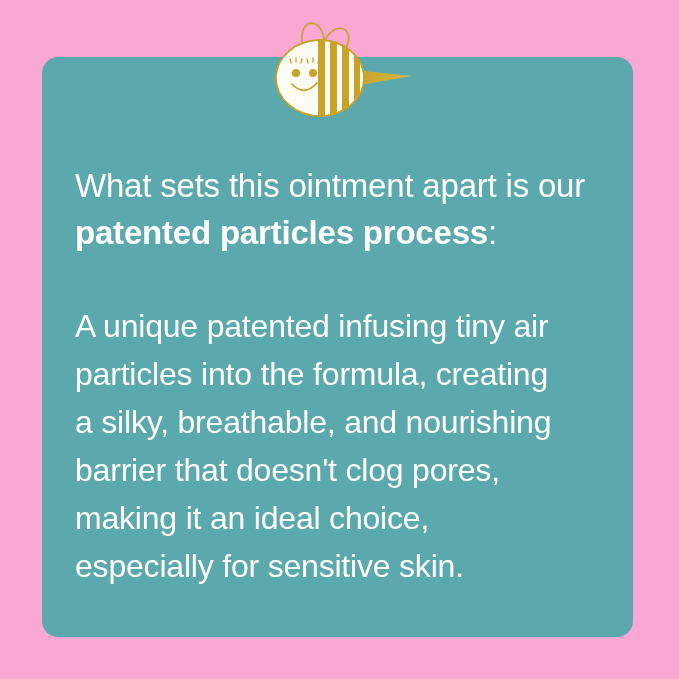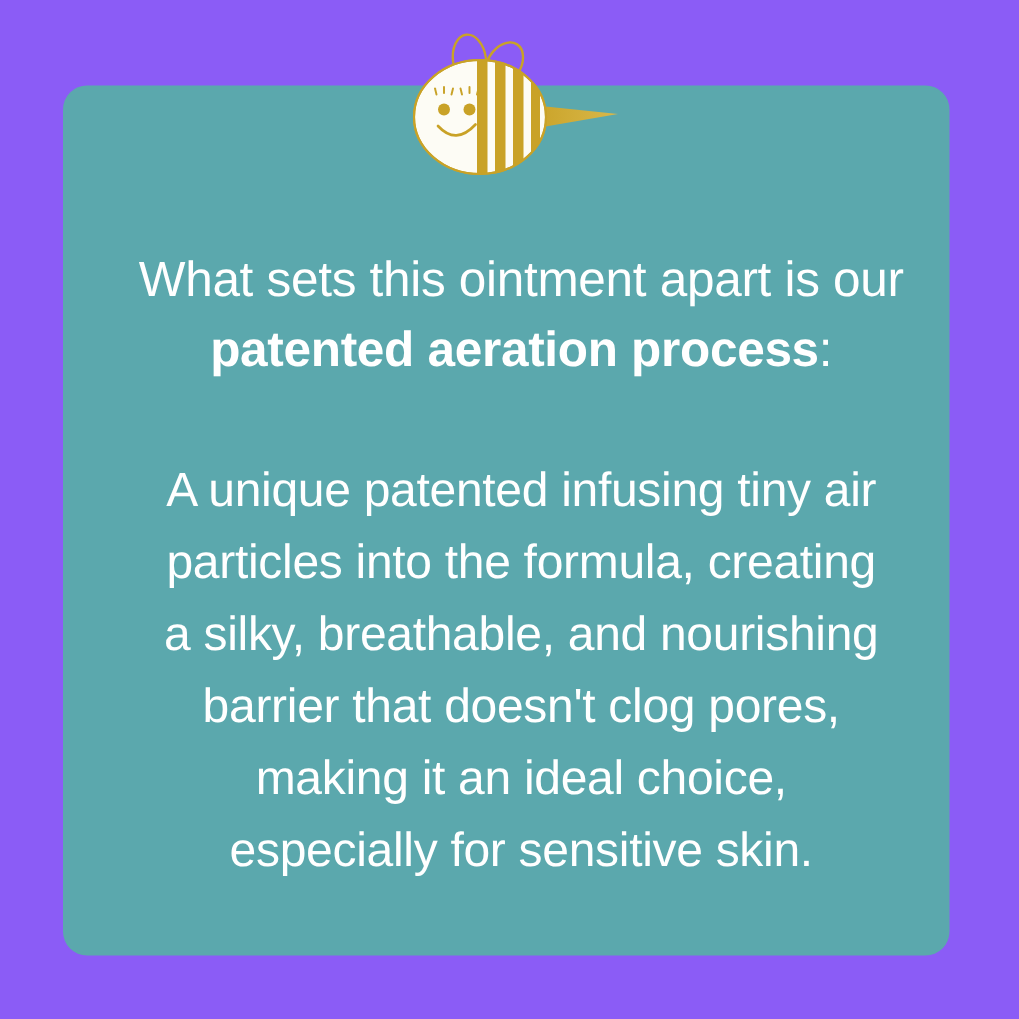--- a/index.html
+++ b/index.html
@@ -11,22 +11,21 @@
     width: 679px;
     height: 679px;
     font-family: "Liberation Sans", sans-serif;
     overflow: hidden;
   }
 
   .canvas {
     position: relative;
     width: 679px;
     height: 679px;
-    background: #8b5cf6;
-    text-align: center;
+    background: #f9a8d4;
   }
 
   
   .card {
     position: absolute;
     left: 42px;
     top: 57px;
     width: 591px;
     height: 580px;
     background: #5ba8ad;
@@ -83,21 +82,21 @@
 </head>
 <body>
 
 <div class="canvas">
 
   <div class="card">
 
     <div class="text-block">
 
       <p class="headline"><span>What sets this ointment apart is our
-</span><span class="emph">patented aeration process</span><span>:</span></p>
+</span><span class="emph">patented particles process</span><span>:</span></p>
 
       <p class="body-copy">A unique patented infusing tiny air
 particles into the formula, creating
 a silky, breathable, and nourishing
 barrier that doesn't clog pores,
 making it an ideal choice,
 especially for sensitive skin.</p>
 
     </div>
   </div>

